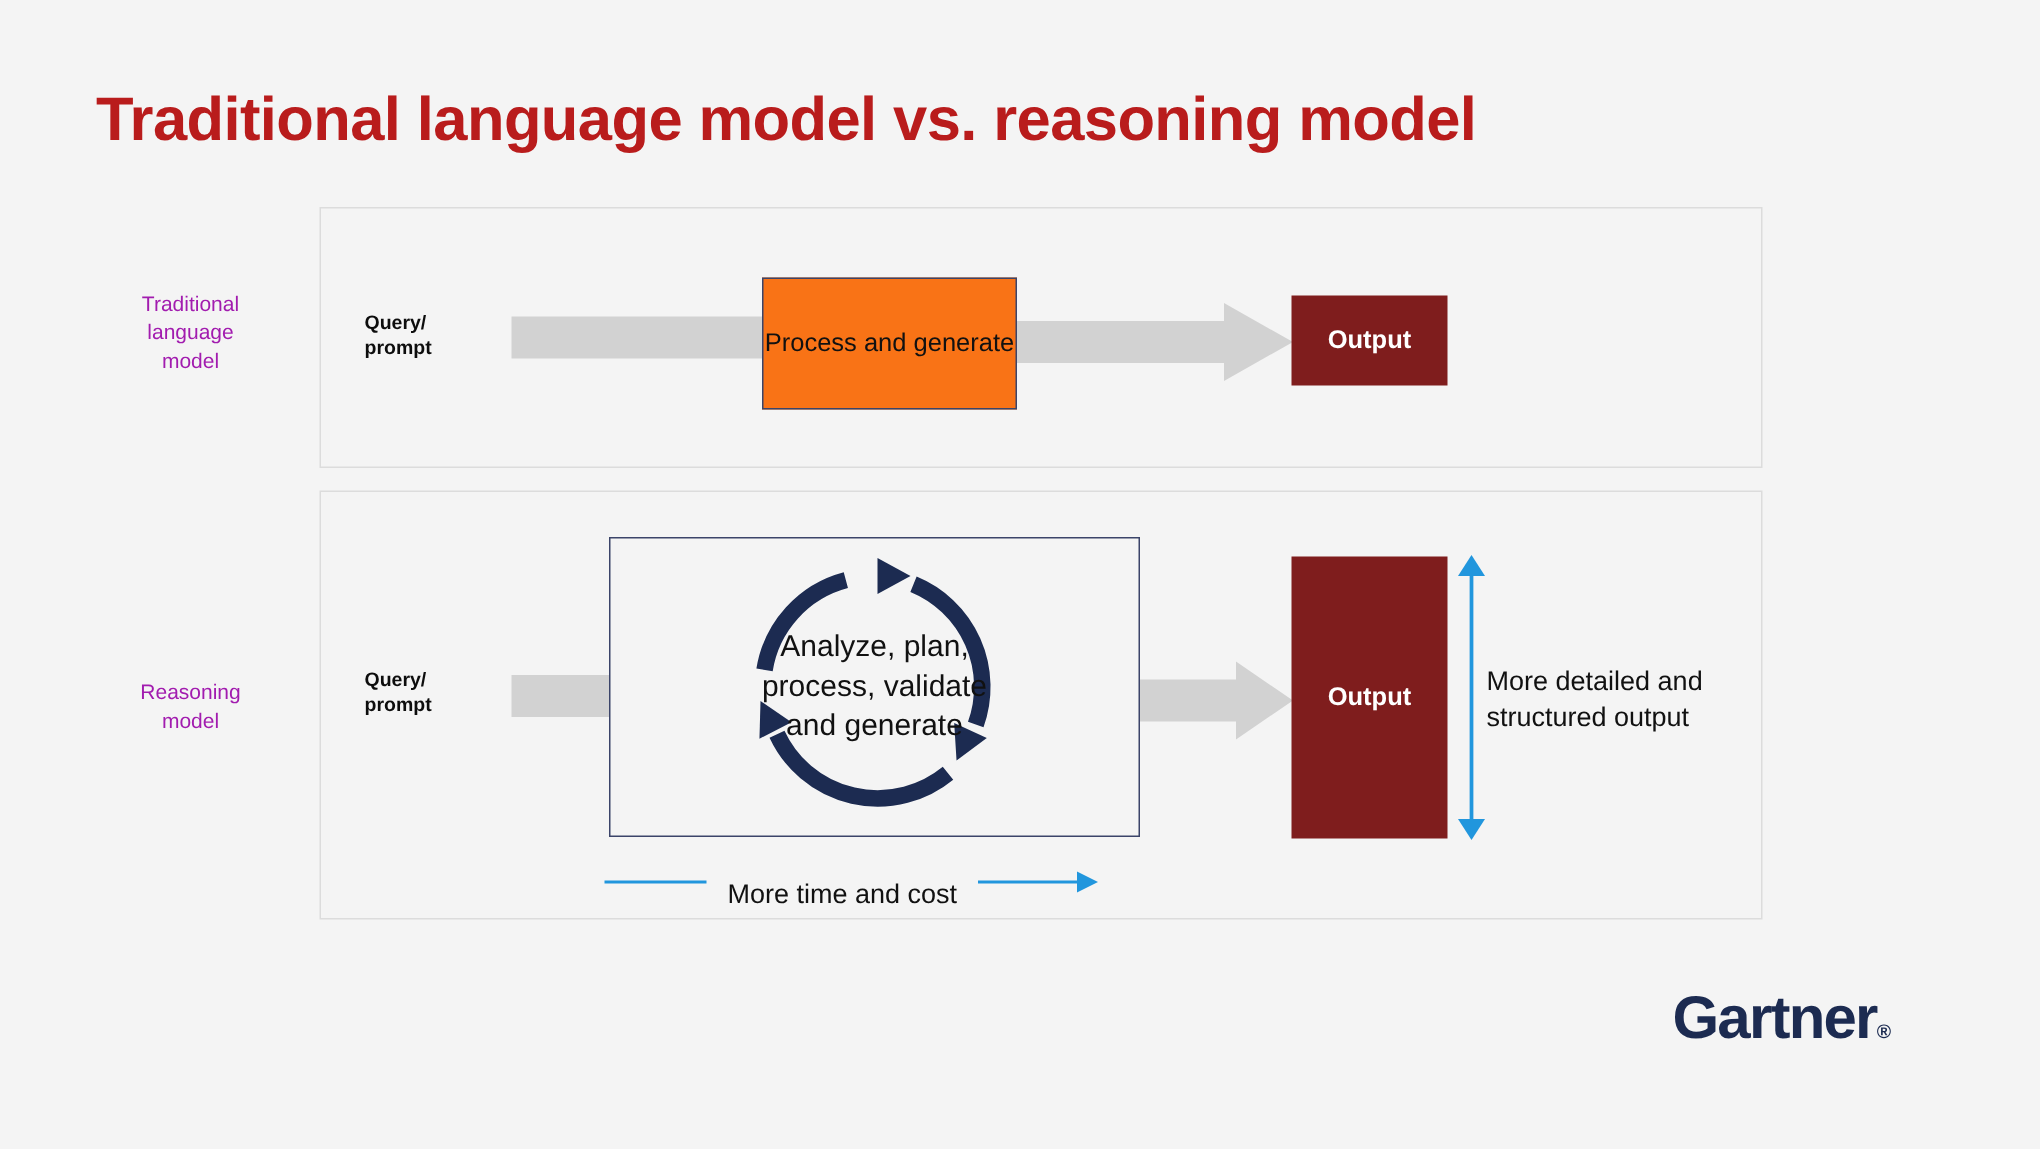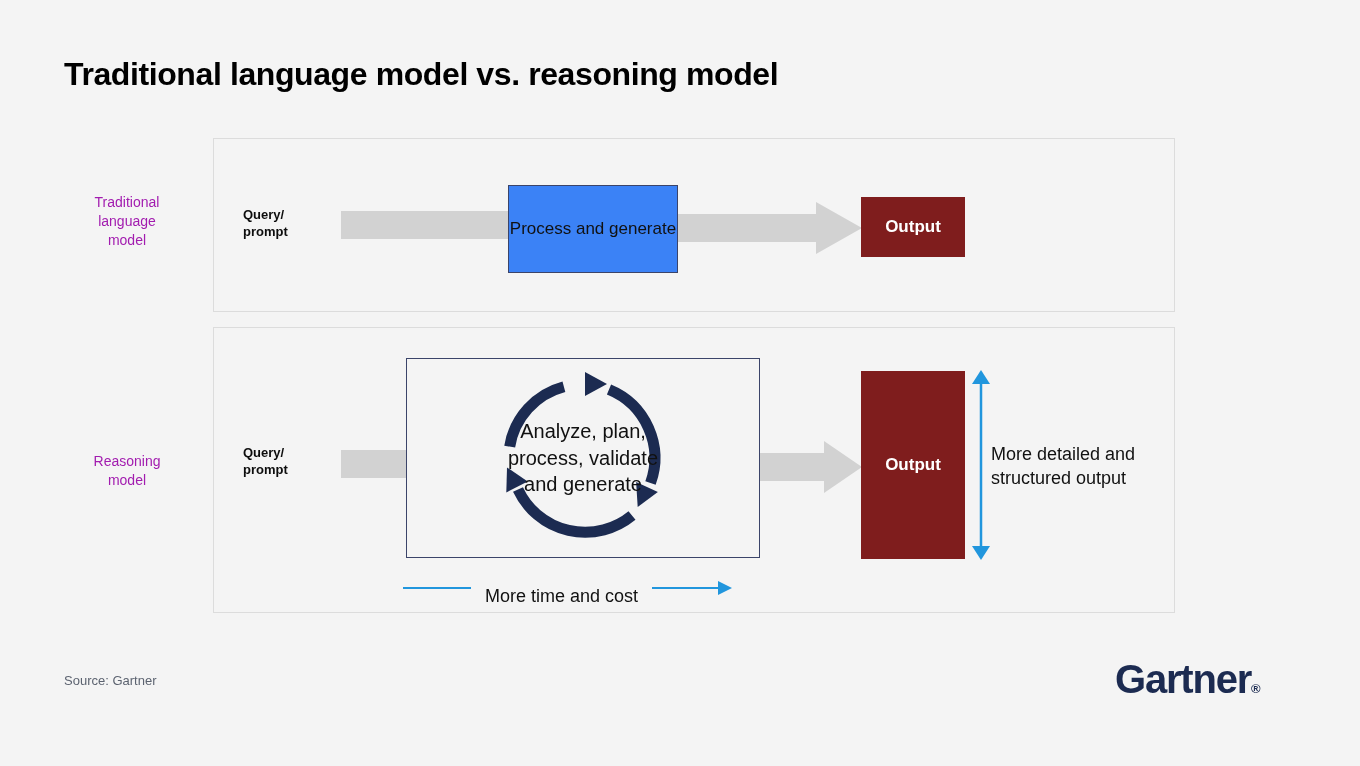--- a/index.html
+++ b/index.html
@@ -11,23 +11,23 @@
     font-family: "Liberation Sans", sans-serif;
     overflow: hidden;
     position: relative;
   }
 
   
   .title {
     position: absolute;
     left: 64px;
     top: 56px;
-    font-size: 32px;
+    font-size: 41px;
     font-weight: bold;
-    color: #000000;
+    color: #b91c1c;
     letter-spacing: -0.4px;
     white-space: nowrap;
   }
 
   
   .panel {
     position: absolute;
     background: #f4f4f4;
     border: 1px solid #dcdcdc;
   }
@@ -76,21 +76,21 @@
   .ba-2 { left: 758px; top: 439px; }
 
   
   .process-box {
     position: absolute;
     left: 508px;
     top: 185px;
     width: 170px;
     height: 88px;
     border: 1.5px solid #3b4469;
-    background: #3b82f6;
+    background: #f97316;
     display: flex;
     align-items: center;
     justify-content: center;
     text-align: center;
     font-size: 17px;
     color: #111111;
     line-height: 1.32;
     z-index: 3;
   }
 
@@ -298,16 +298,15 @@
 <div class="time-cost-wrap">
   <div class="tc-line-left"></div>
   <div class="tc-label">More time and cost</div>
   <svg class="tc-arrow-right" width="82" height="16" viewBox="0 0 82 16">
     <line x1="0" y1="8" x2="68" y2="8" stroke="#2196dd" stroke-width="2"></line>
     <polygon points="80,8 66,1 66,15" fill="#2196dd"></polygon>
   </svg>
 </div>
 
 <div class="footer">
-  <div>Source: Gartner</div>
 </div>
 
 <div class="logo"><span>Gartner</span><span class="reg">®</span></div>
 
 </body></html>

